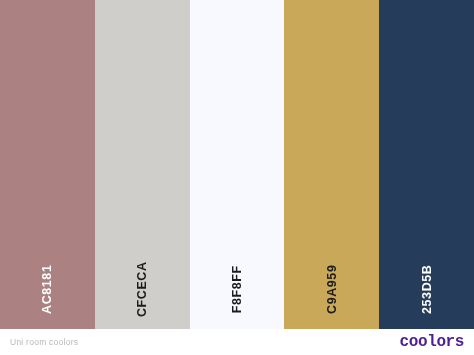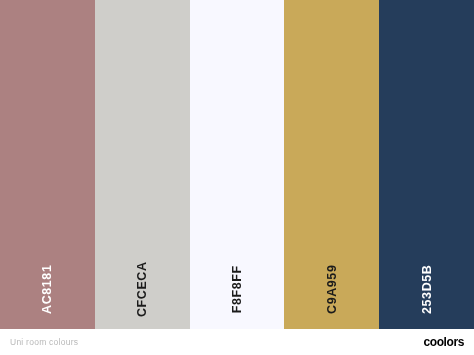--- a/index.html
+++ b/index.html
@@ -66,24 +66,24 @@
   }
   #palette-title {
     font-family: "Liberation Sans", sans-serif;
     font-size: 8.5px;
     color: #b9b9b9;
     letter-spacing: 0.25px;
     line-height: 1;
     white-space: nowrap;
   }
   #coolors-logo {
-    font-family: Liberation Sans, sans-serif;
-    font-size: 12px;
+    font-family: Liberation Mono, monospace;
+    font-size: 16px;
     font-weight: bold;
-    color: #000000;
+    color: #4c1d95;
     letter-spacing: -0.4px;
     line-height: 1;
     white-space: nowrap;
   }
 </style>
 </head>
 <body>
 
 <div id="palette-export">
 
@@ -105,17 +105,17 @@
       <span class="swatch-hex hex-dark">C9A959</span>
     </div>
 
     <div class="swatch" style="background:#253D5B;">
       <span class="swatch-hex hex-light">253D5B</span>
     </div>
 
   </div>
 
   <div id="footer-bar">
-    <span id="palette-title">Uni room colours</span>
+    <span id="palette-title">Uni room coolors</span>
     <span id="coolors-logo">coolors</span>
   </div>
 
 </div>
 
 </body></html>

